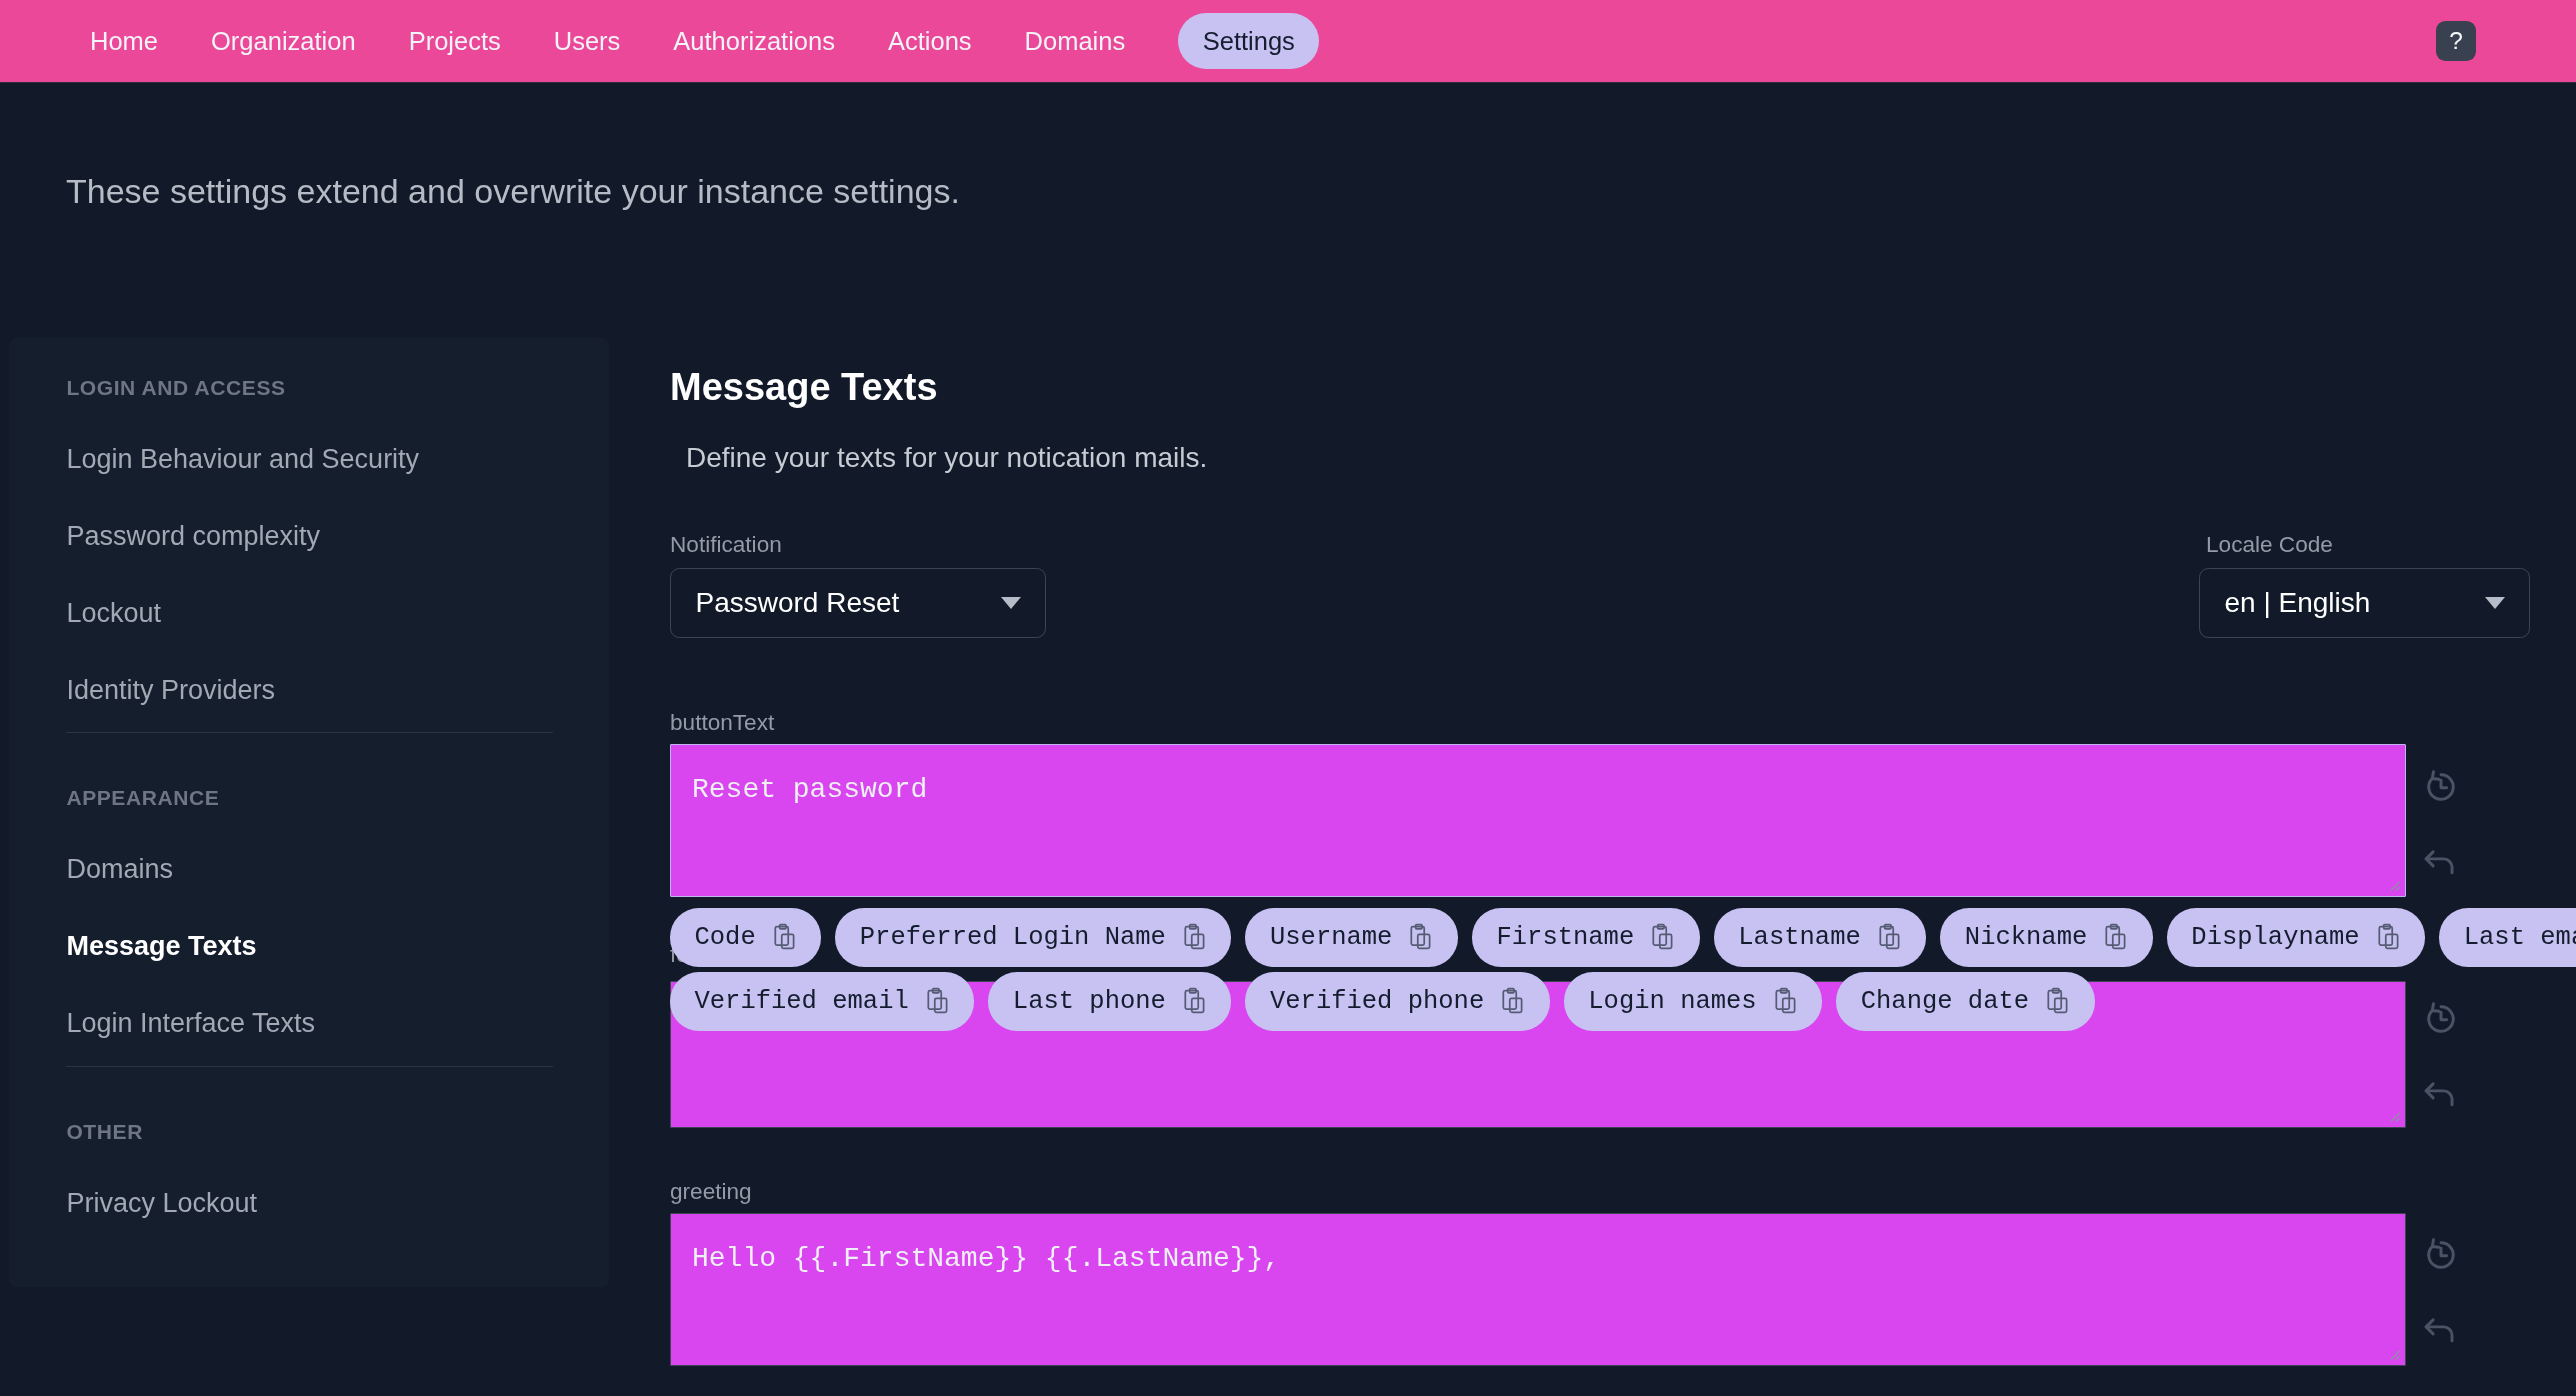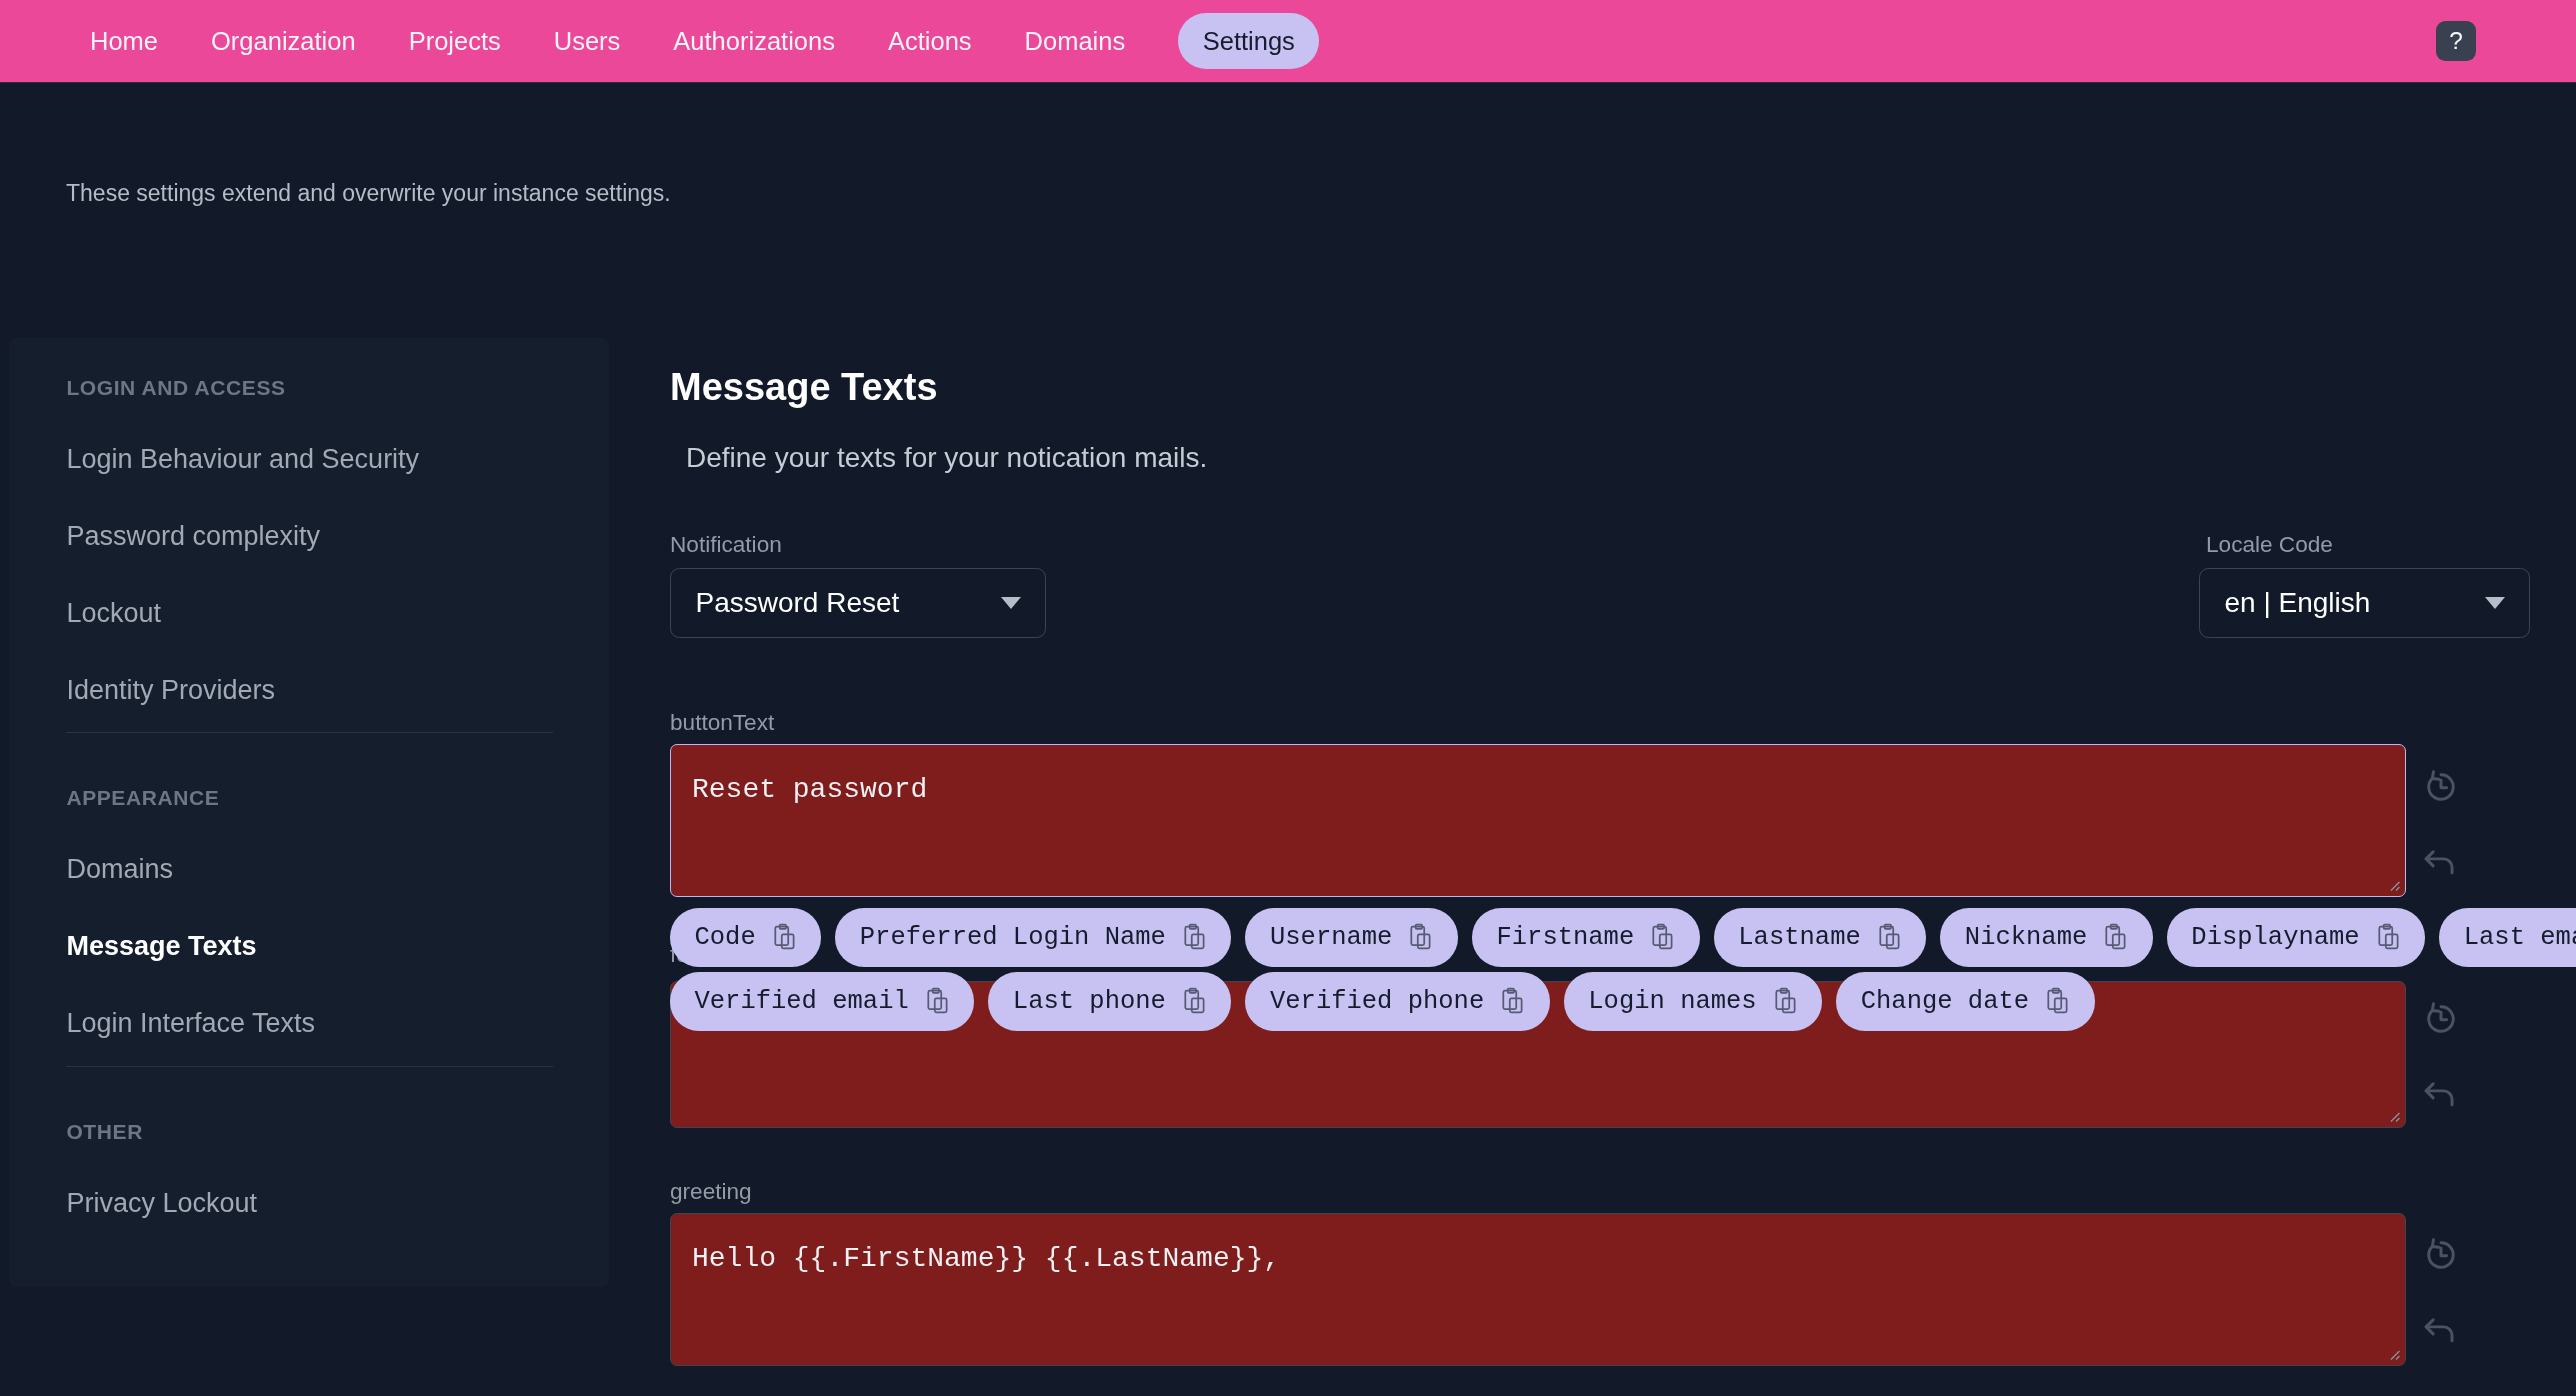--- a/index.html
+++ b/index.html
@@ -31,21 +31,21 @@
   .help-btn {
     margin-left: auto; width: 40px; height: 40px; border-radius: 9.4px;
     background: #394150; border: none; color: #f4f6f9; font-size: 24.5px;
     font-family: inherit; display: flex; align-items: center; justify-content: center;
     cursor: pointer;
   }
 
   
   .page-header { position: absolute; left: 66px; top: 140px; }
   .page-header h1 { font-size: 49px; font-weight: 600; color: #ffffff; letter-spacing: 0.2px; }
-  .page-header .sub { margin-top: 40px; font-size: 23px; color: #b6bcc6; }
+  .page-header .sub { margin-top: 32px; font-size: 34px; color: #b6bcc6; }
 
   
   .sidebar {
     position: absolute; left: 9.4px; top: 338px; width: 600px; height: 949px;
     background: #151e2d; border-radius: 7.5px;
     padding: 38px 57px;
   }
   .side-section-title {
     font-size: 21px; font-weight: 700; letter-spacing: 0.6px;
     color: #6f7683; text-transform: uppercase;
@@ -77,21 +77,21 @@
     width: 0; height: 0; margin-left: 19px;
     border-left: 10.4px solid transparent; border-right: 10.4px solid transparent;
     border-top: 12.3px solid #b6bcc8;
   }
   #notification-select { top: 568px; left: 0; width: 376px; }
   #locale-select { top: 568px; left: 1529px; width: 331px; }
 
   .textarea-wrap { position: absolute; left: 0; width: 1736px; }
   .textarea-wrap textarea {
     width: 100%; height: 100%; display: block;
-    background: #7f1d1d; border: 0.9px solid #3d4554; border-radius: 7px;
+    background: #d946ef; border: 0.9px solid #3d4554; border-radius: 1px;
     color: #eef0f3; font-family: "Liberation Mono", monospace; font-size: 28px;
     line-height: 38px; padding: 26.4px 22.6px 11.3px 21px; resize: none; outline: none;
   }
   .textarea-wrap.focused textarea { border: 1.9px solid #bcb6f2; }
   #wrap-buttontext { top: 744px; height: 153px; }
   #wrap-footertext { top: 981px; height: 147px; z-index: 1; }
   #wrap-greeting  { top: 1213px; height: 153px; }
   .resize-h { position: absolute; right: 3.8px; bottom: 3.8px; width: 17px; height: 17px; cursor: nwse-resize; }
 
   .icon-btn {

